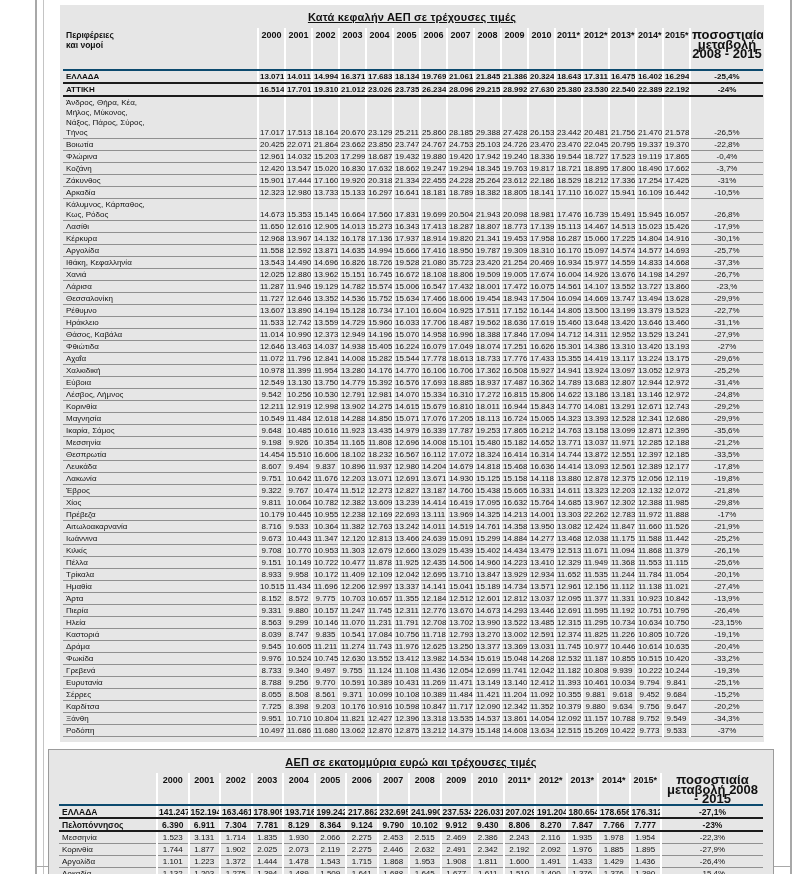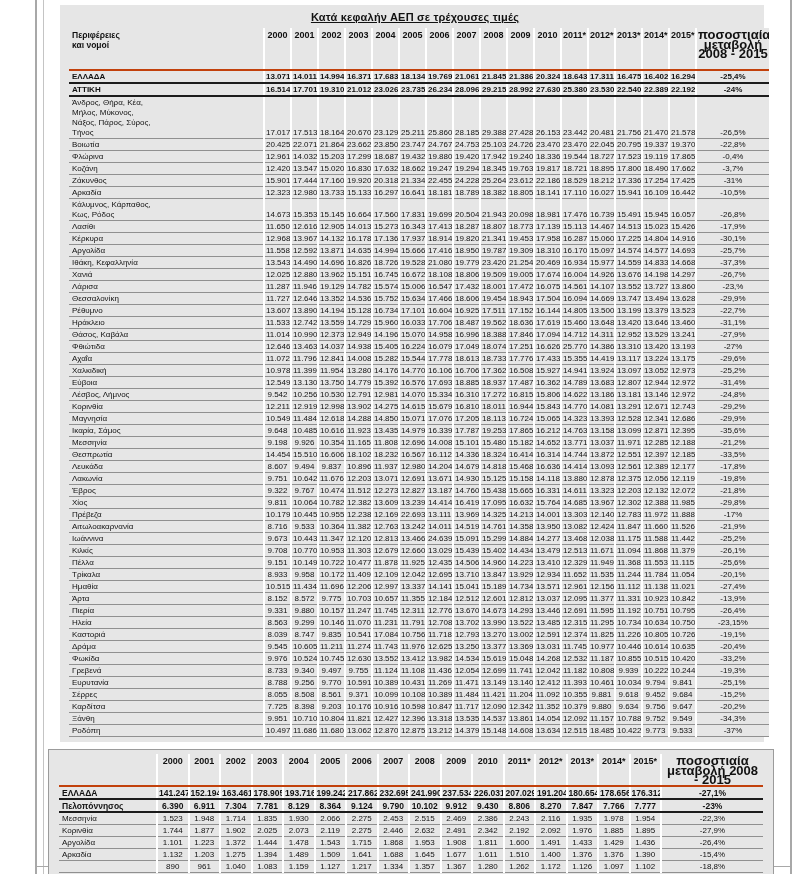--- a/index.html
+++ b/index.html
@@ -7,38 +7,38 @@
     width:800px;height:874px;position:relative;background:#ffffff;
     font-family:"Liberation Sans", sans-serif;color:#111;overflow:hidden;
   }
   .frame-line{position:absolute;background:#a8a8a8;}
   #frame-left-a{left:35px;top:0;width:2px;height:874px;}
   #frame-left-b{left:43px;top:0;width:1px;height:874px;background:#c4c4c4;}
   #frame-right{left:790px;top:0;width:2px;height:874px;}
   #frame-bottom{left:35px;top:866px;width:757px;height:1px;}
 
   .panel{
-    position:absolute;background:#e6e6e6;padding:4px 3px 5px 9px;box-sizing:border-box;
+    position:absolute;background:#e6e6e6;padding:4px 3px 5px 3px;box-sizing:border-box;
   }
   #panel-1{left:60px;top:5px;width:704px;}
   #panel-2{left:48px;top:749px;width:726px;border:1px solid #9b9b9b;padding:4px 10px 8px 10px;}
 
   .tbl-title{
     text-align:center;font-size:11px;font-weight:bold;text-decoration:underline;
     margin:2px 0 5px 0;letter-spacing:0.2px;
   }
   table{border-collapse:collapse;table-layout:fixed;width:100%;}
   th,td{
     font-size:8px;line-height:10px;padding:1px 1px 0 1px;background:#e6e6e6;
     border-left:2px solid #ffffff;overflow:hidden;
   }
   th:first-child,td:first-child{border-left:none;}
   thead th{
     vertical-align:top;text-align:center;font-weight:bold;font-size:9px;
-    border-bottom:2px solid #c2410c;padding-top:2px;margin-top:32px;
+    border-bottom:2px solid #0c4a6e;padding-top:2px;margin-top:32px;
   }
   thead th.label-h{text-align:left;white-space:pre-line;padding-left:3px;font-size:8.5px;}
   thead th.pct-h{white-space:pre-line;font-size:13px;line-height:9.5px;}
   tbody td{border-bottom:1px solid #909090;vertical-align:bottom;text-align:center;}
   tbody td.lbl{text-align:left;padding-left:3px;}
   tbody td.lbl span{display:inline-block;max-width:88px;}
   tbody tr.bold td{font-weight:bold;border-bottom:2px solid #1c1c1c;}
   #panel-1 thead tr{height:42px;}
   #panel-2 thead tr{height:26px;}
   #panel-2 tbody tr.bold td{font-size:8.5px;}
@@ -342,21 +342,21 @@
         </tr>
         <tr>
           <td class="lbl"><span>Ιθάκη, Κεφαλληνία</span></td>
           <td>13.543</td>
           <td>14.490</td>
           <td>14.696</td>
           <td>16.826</td>
           <td>18.726</td>
           <td>19.528</td>
           <td>21.080</td>
-          <td>19.779</td>
+          <td>35.723</td>
           <td>23.420</td>
           <td>21.254</td>
           <td>20.469</td>
           <td>16.934</td>
           <td>15.977</td>
           <td>14.559</td>
           <td>14.833</td>
           <td>14.668</td>
           <td>-37,3%</td>
         </tr>
@@ -486,21 +486,21 @@
           <td>13.463</td>
           <td>14.037</td>
           <td>14.938</td>
           <td>15.405</td>
           <td>16.224</td>
           <td>16.079</td>
           <td>17.049</td>
           <td>18.074</td>
           <td>17.251</td>
           <td>16.626</td>
-          <td>25.770</td>
+          <td>15.301</td>
           <td>14.386</td>
           <td>13.310</td>
           <td>13.420</td>
           <td>13.193</td>
           <td>-27%</td>
         </tr>
         <tr>
           <td class="lbl"><span>Αχαΐα</span></td>
           <td>11.072</td>
           <td>11.796</td>
@@ -662,21 +662,21 @@
         </tr>
         <tr>
           <td class="lbl"><span>Θεσπρωτία</span></td>
           <td>14.454</td>
           <td>15.510</td>
           <td>16.606</td>
           <td>18.102</td>
           <td>18.232</td>
           <td>16.567</td>
           <td>16.112</td>
-          <td>14.336</td>
+          <td>17.072</td>
           <td>18.324</td>
           <td>16.414</td>
           <td>16.314</td>
           <td>14.744</td>
           <td>13.872</td>
           <td>12.551</td>
           <td>12.397</td>
           <td>12.185</td>
           <td>-33,5%</td>
         </tr>
@@ -767,21 +767,21 @@
           <td>10.955</td>
           <td>12.238</td>
           <td>12.169</td>
           <td>22.693</td>
           <td>13.111</td>
           <td>13.969</td>
           <td>14.325</td>
           <td>14.213</td>
           <td>14.001</td>
           <td>13.303</td>
-          <td>12.140</td>
+          <td>22.262</td>
           <td>12.783</td>
           <td>11.972</td>
           <td>11.888</td>
           <td>-17%</td>
         </tr>
         <tr>
           <td class="lbl"><span>Αιτωλοακαρνανία</span></td>
           <td>8.716</td>
           <td>9.533</td>
           <td>10.364</td>
@@ -1127,31 +1127,32 @@
           <td>11.680</td>
           <td>13.062</td>
           <td>12.870</td>
           <td>12.875</td>
           <td>13.212</td>
           <td>14.379</td>
           <td>15.148</td>
           <td>14.608</td>
           <td>13.634</td>
           <td>12.515</td>
-          <td>18.485</td>
+          <td>15.269</td>
           <td>10.422</td>
           <td>9.773</td>
           <td>9.533</td>
           <td>-37%</td>
         </tr>
       </tbody>
   </table>
 </div>
 
 <div class="panel" id="panel-2">
+  <div class="tbl-title">ΑΕΠ σε εκατομμύρια ευρώ και τρέχουσες τιμές</div>
   <table>
     <colgroup>
         <col style="width: 98px;">
         <col style="width: 31.5px;">
         <col style="width: 31.5px;">
         <col style="width: 31.5px;">
         <col style="width: 31.5px;">
         <col style="width: 31.5px;">
         <col style="width: 31.5px;">
         <col style="width: 31.5px;">
@@ -1226,21 +1227,21 @@
           <td>8.806</td>
           <td>8.270</td>
           <td>7.847</td>
           <td>7.766</td>
           <td>7.777</td>
           <td>-23%</td>
         </tr>
         <tr>
           <td class="lbl"><span>Μεσσηνία</span></td>
           <td>1.523</td>
-          <td>1.948</td>
+          <td>3.131</td>
           <td>1.714</td>
           <td>1.835</td>
           <td>1.930</td>
           <td>2.066</td>
           <td>2.275</td>
           <td>2.453</td>
           <td>2.515</td>
           <td>2.469</td>
           <td>2.386</td>
           <td>2.243</td>

